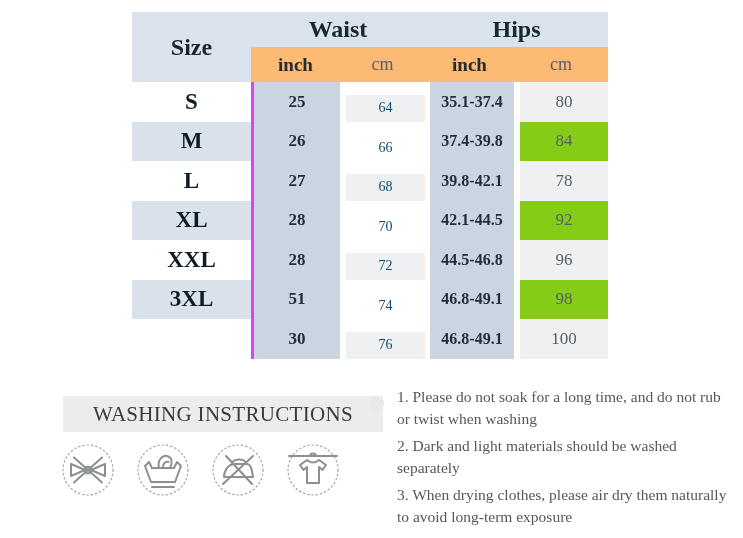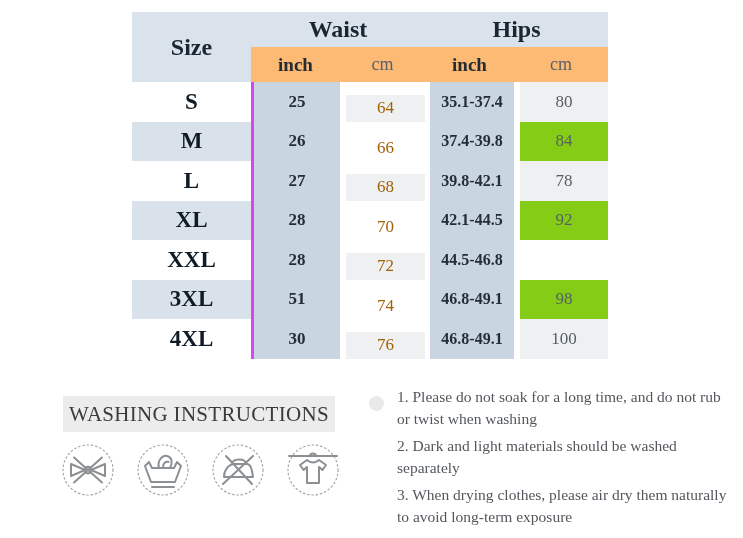--- a/index.html
+++ b/index.html
@@ -28,30 +28,30 @@
   .sc2{grid-column:2} .sc3{grid-column:3} .sc4{grid-column:4} .sc5{grid-column:5}
 
   .r1{grid-row:3} .r2{grid-row:4} .r3{grid-row:5} .r4{grid-row:6}
   .r5{grid-row:7} .r6{grid-row:8} .r7{grid-row:9}
 
   .col1{ grid-column:1; font-weight:bold; font-size:23px; color:#101b26; background:#ffffff; }
   .col1.alt{ background:var(--size-alt); }
   .col2{ grid-column:2; border-left:3px solid #d946ef; background:var(--inch-bg);
          font-weight:bold; font-size:17px; color:#242e38; }
   .col3{ grid-column:3; border-left:6px solid #fff; background:#ffffff;
-         font-size:17px; color:#a16207;margin-top:13px; }
+         font-size:14px; color:#0c4a6e;margin-top:13px; }
   .col4{ grid-column:4; border-left:5px solid #fff; background:var(--inch-bg);
          font-weight:bold; font-size:16px; color:#242e38; }
   .col5{ grid-column:5; border-left:6px solid #fff; background:#84cc16;
          font-size:17px; color:#575f66; }
   .col3.alt, .col5.alt { background:var(--gray-alt); }
 
   
   .wash-title {
-    position:absolute; left:63px; top:396px; width:272px; height:36px;
+    position:absolute; left:63px; top:396px; width:320px; height:36px;
     background:#ececec; display:flex; align-items:center; justify-content:center;
     font-size:21px; color:#3b3b3b; letter-spacing:0.3px;
   }
   .icons { position:absolute; left:62px; top:444px; display:flex; gap:23px; }
   .wicon { width:52px; height:52px; }
   .wicon svg { display:block; }
 
   .bullet {
     position:absolute; left:369px; top:396px; width:15px; height:15px;
     border-radius:50%; background:#e9e9e9;
@@ -98,28 +98,28 @@
     <div class="cell col1 alt r4">XL</div>
     <div class="cell col2 r4">28</div>
     <div class="cell col3 r4">70</div>
     <div class="cell col4 r4">42.1-44.5</div>
     <div class="cell col5 r4">92</div>
 
     <div class="cell col1 r5">XXL</div>
     <div class="cell col2 r5">28</div>
     <div class="cell col3 alt r5">72</div>
     <div class="cell col4 r5">44.5-46.8</div>
+    <div class="cell col5 alt r5">96</div>
 
     <div class="cell col1 alt r6">3XL</div>
     <div class="cell col2 r6">51</div>
     <div class="cell col3 r6">74</div>
     <div class="cell col4 r6">46.8-49.1</div>
     <div class="cell col5 r6">98</div>
 
-    <div class="cell col1 r7">4XL</div>
     <div class="cell col2 r7">30</div>
     <div class="cell col3 alt r7">76</div>
     <div class="cell col4 r7">46.8-49.1</div>
     <div class="cell col5 alt r7">100</div>
   </div>
 
   <div class="wash-title">WASHING INSTRUCTIONS</div>
 
   <div class="icons">
     <div class="wicon">

